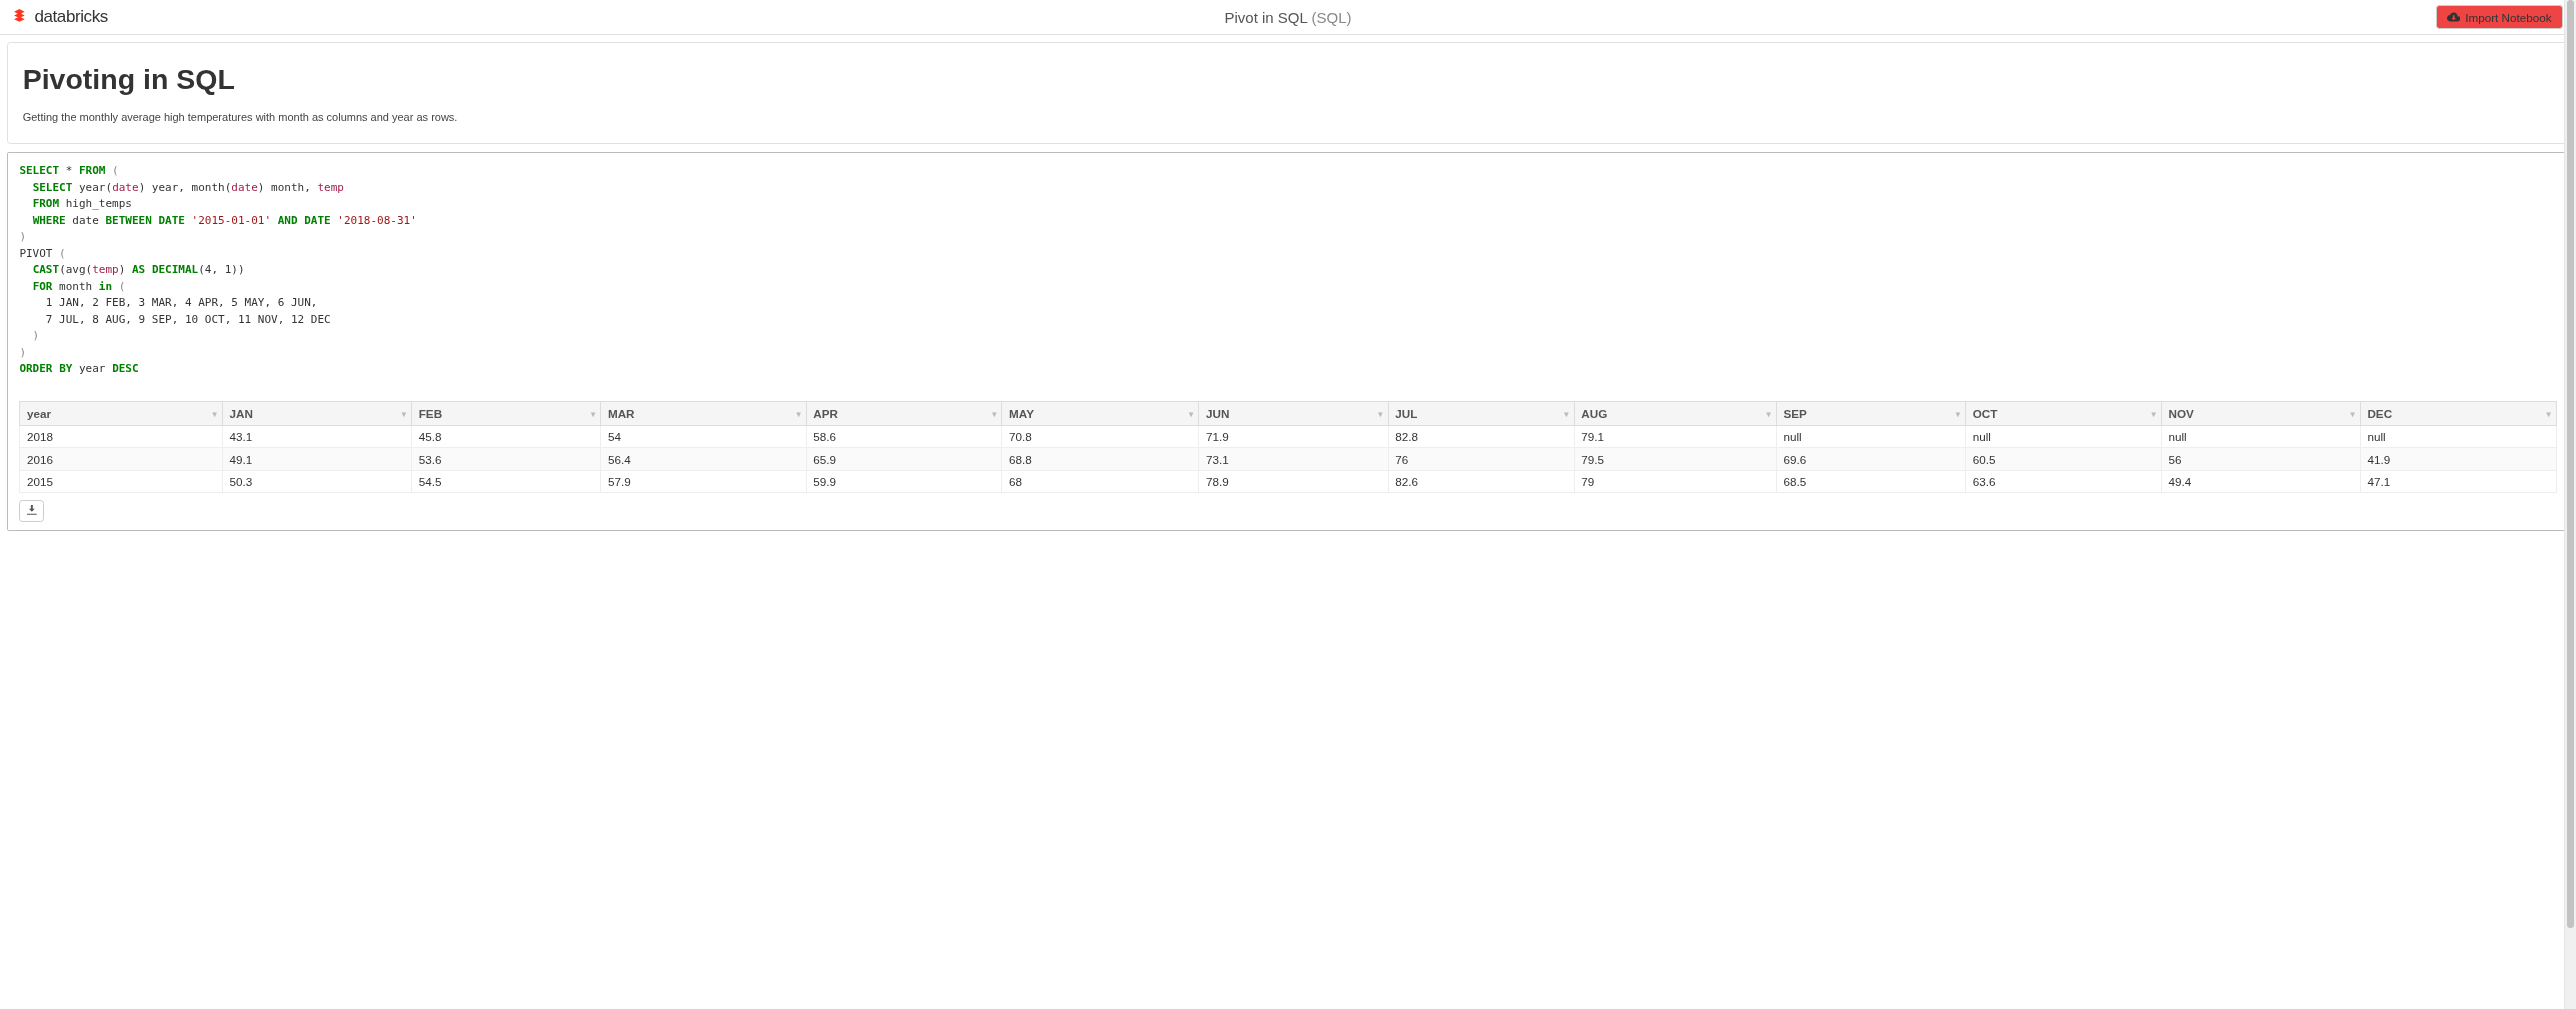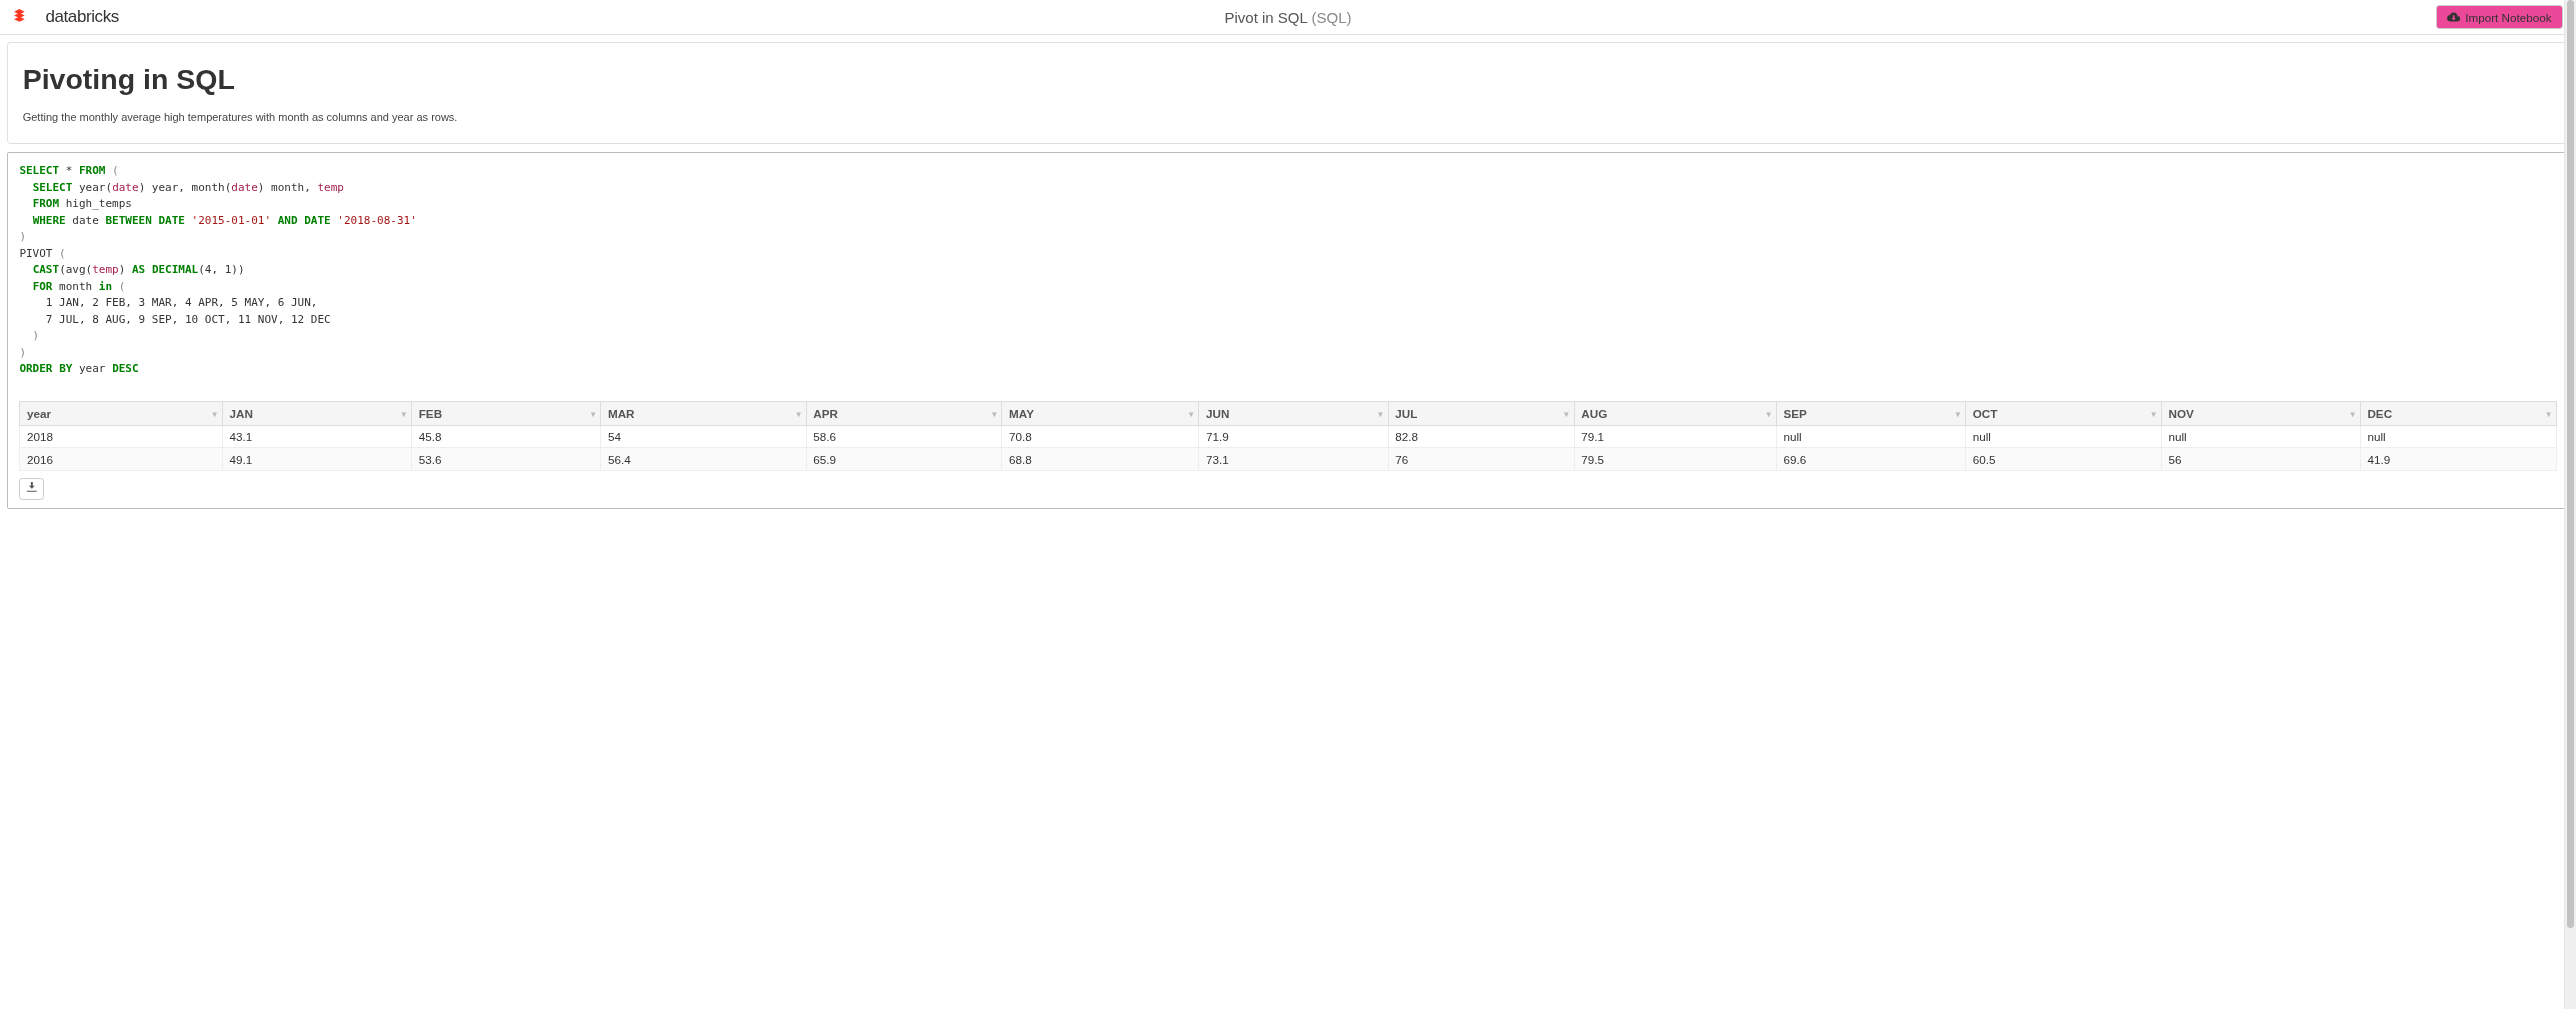--- a/index.html
+++ b/index.html
@@ -13,21 +13,21 @@
       display: flex;
       align-items: center;
       justify-content: space-between;
       padding: 6.7px 13.4px;
       border-bottom: 0.8px solid #e0e0e0;
       height: 35px;
     }
     .logo {
       display: flex;
       align-items: center;
-      gap: 17px;
+      gap: 6px;
       font-size: 17px;
       font-weight: 400;
       color: #333;
       letter-spacing: -0.4px;
     }
     .logo-icon { color: #ff3621; font-size: 15px; }
     .title-center {
       position: absolute;
       left: 50%;
       transform: translateX(-50%);
@@ -35,21 +35,21 @@
       font-size: 15px;
     }
     .title-center .lang {
       font-size: 15px;
       color: #888;
     }
     .import-btn {
       display: flex;
       align-items: center;
       gap: 5px;
-      background: #ec4899;
+      background: #ef4444;
       border: 0.8px solid #ccc;
       border-radius: 3.4px;
       padding: 4.2px 10px;
       font-size: 11.7px;
       color: #333;
       cursor: pointer;
     }
     .main {
       padding: 6.7px;
     }
@@ -239,20 +239,35 @@
               <td>65.9</td>
               <td>68.8</td>
               <td>73.1</td>
               <td>76</td>
               <td>79.5</td>
               <td>69.6</td>
               <td>60.5</td>
               <td>56</td>
               <td>41.9</td>
             </tr>
+            <tr>
+              <td>2015</td>
+              <td>50.3</td>
+              <td>54.5</td>
+              <td>57.9</td>
+              <td>59.9</td>
+              <td>68</td>
+              <td>78.9</td>
+              <td>82.6</td>
+              <td>79</td>
+              <td>68.5</td>
+              <td>63.6</td>
+              <td>49.4</td>
+              <td>47.1</td>
+            </tr>
           </tbody>
       </table>
       <button class="download-btn">
         <span>
           <svg width="11.7" height="11.7" viewBox="0 0 24 24" fill="currentColor">
               <path d="M12 16l-6-6h4V2h4v8h4l-6 6zM2 20h20v2H2z"></path>
             </svg>
         </span>
       </button>
     </div>

